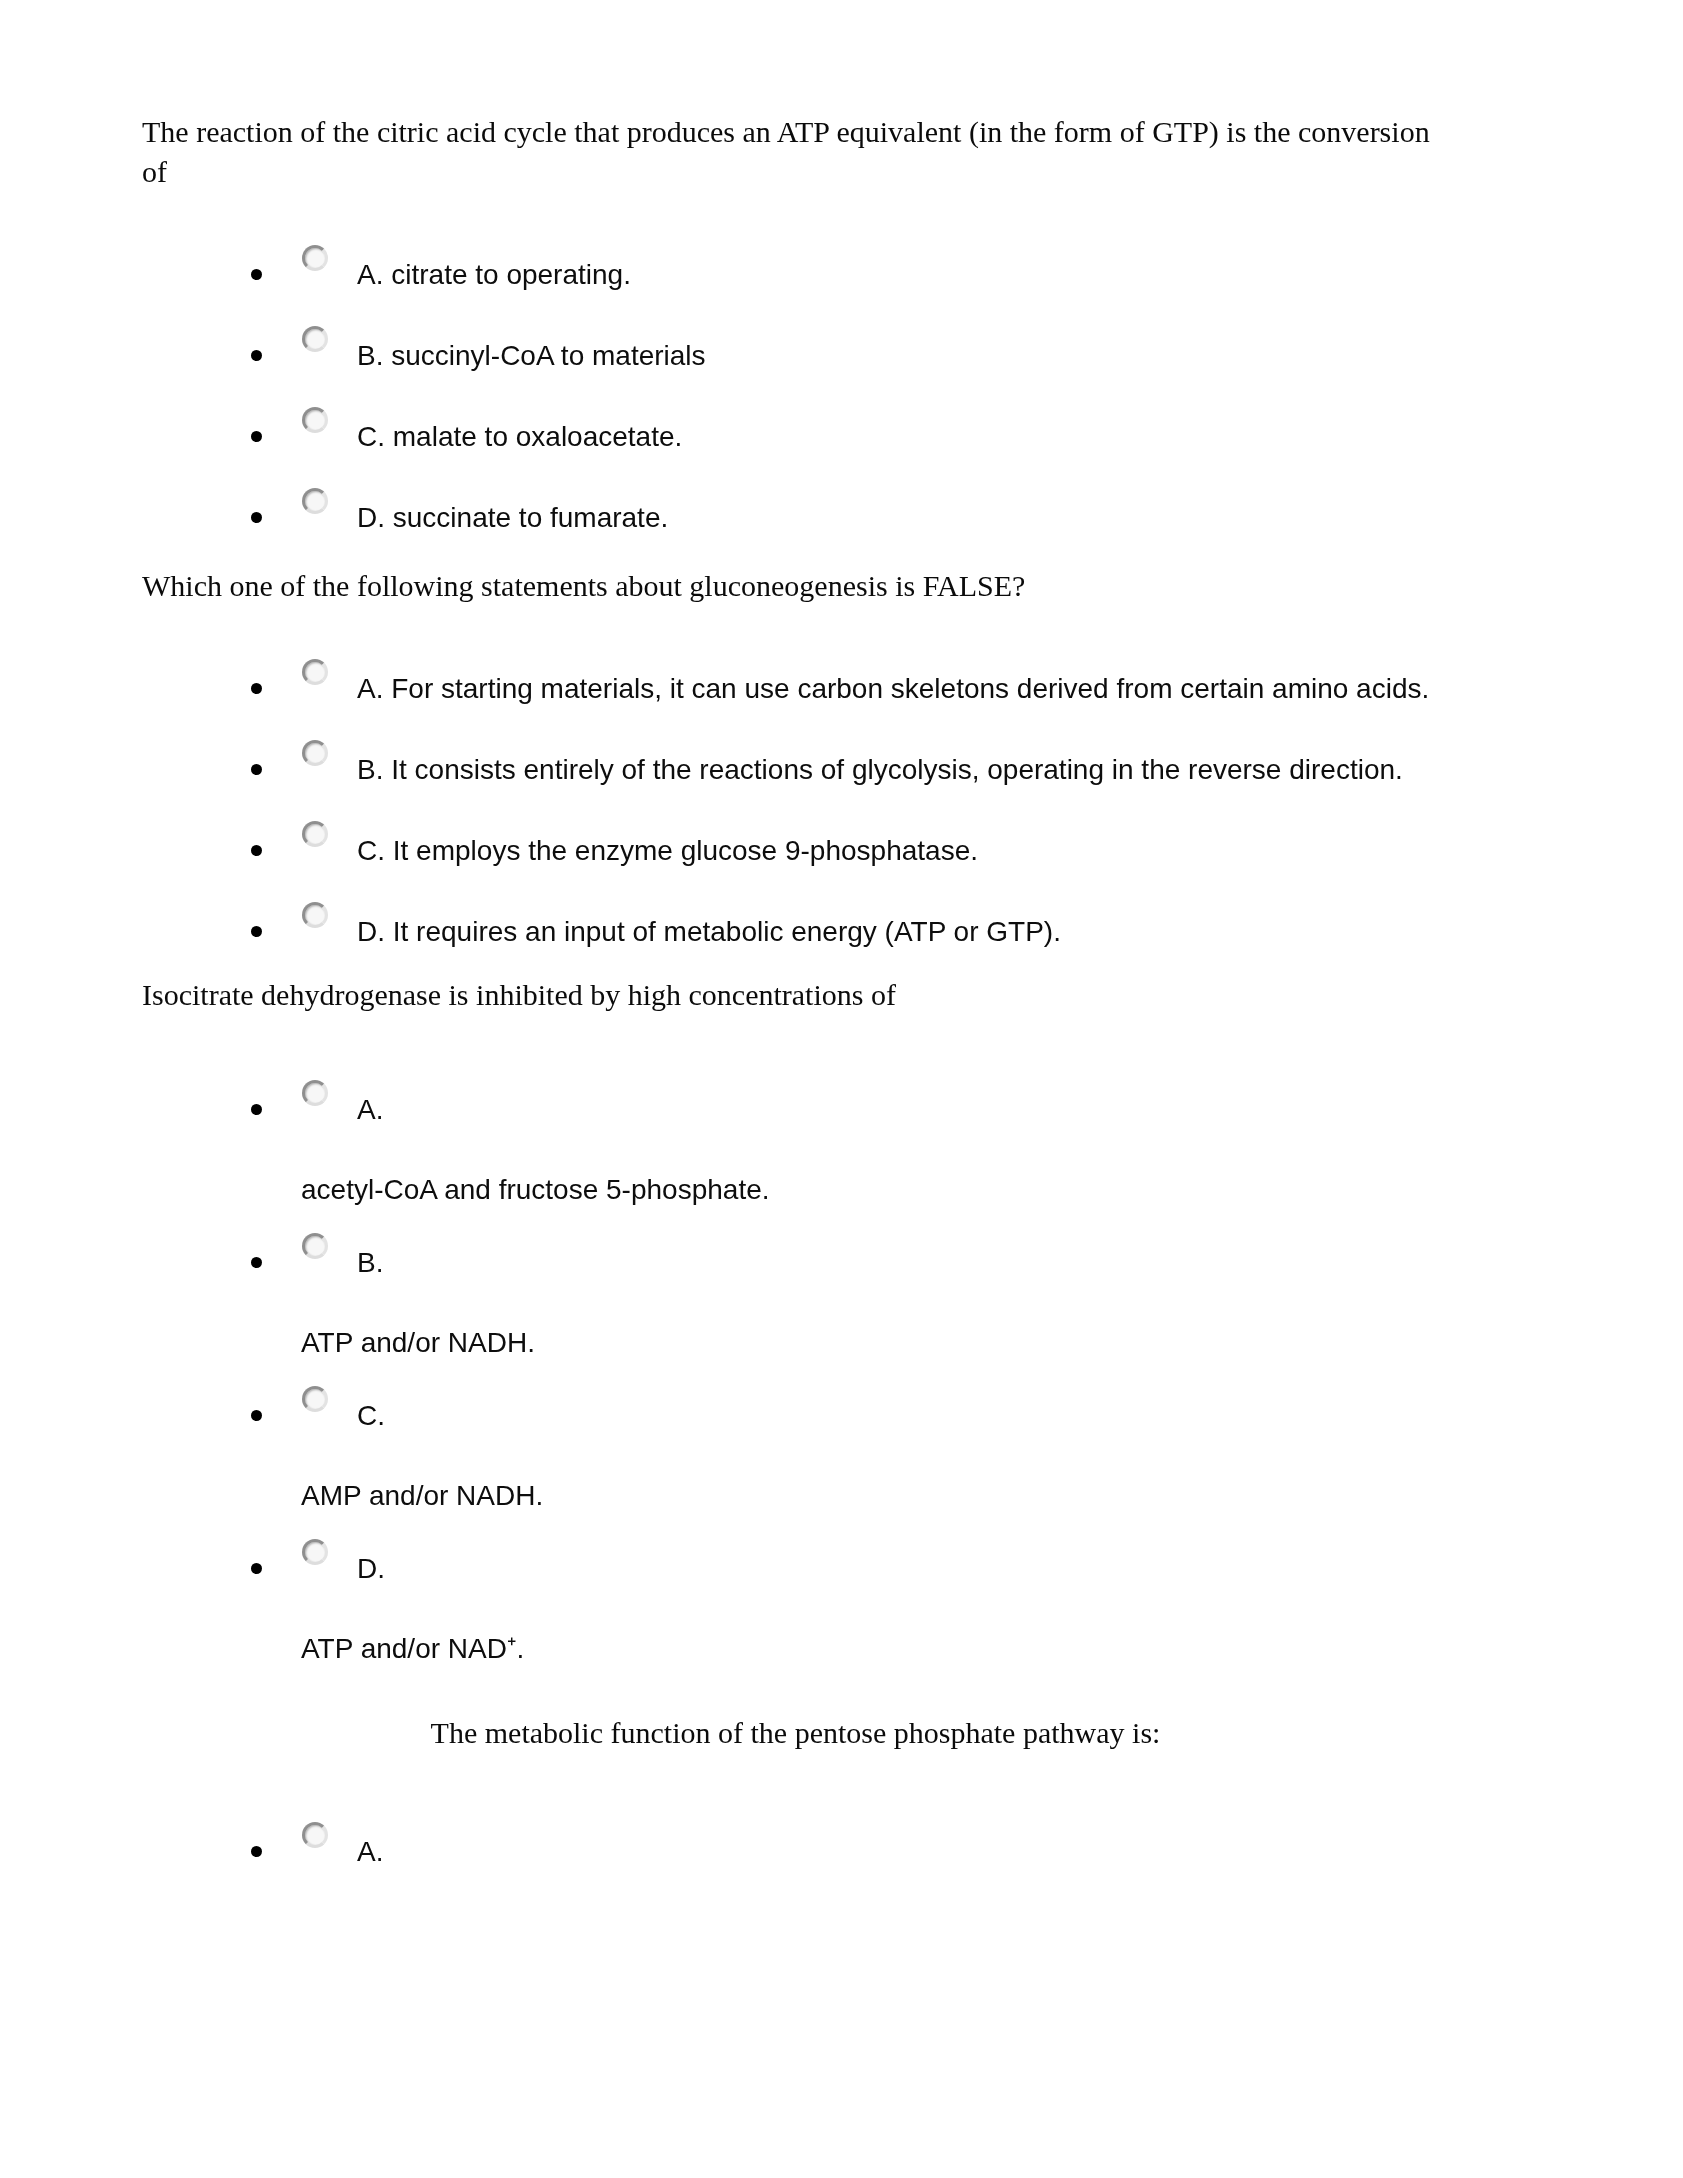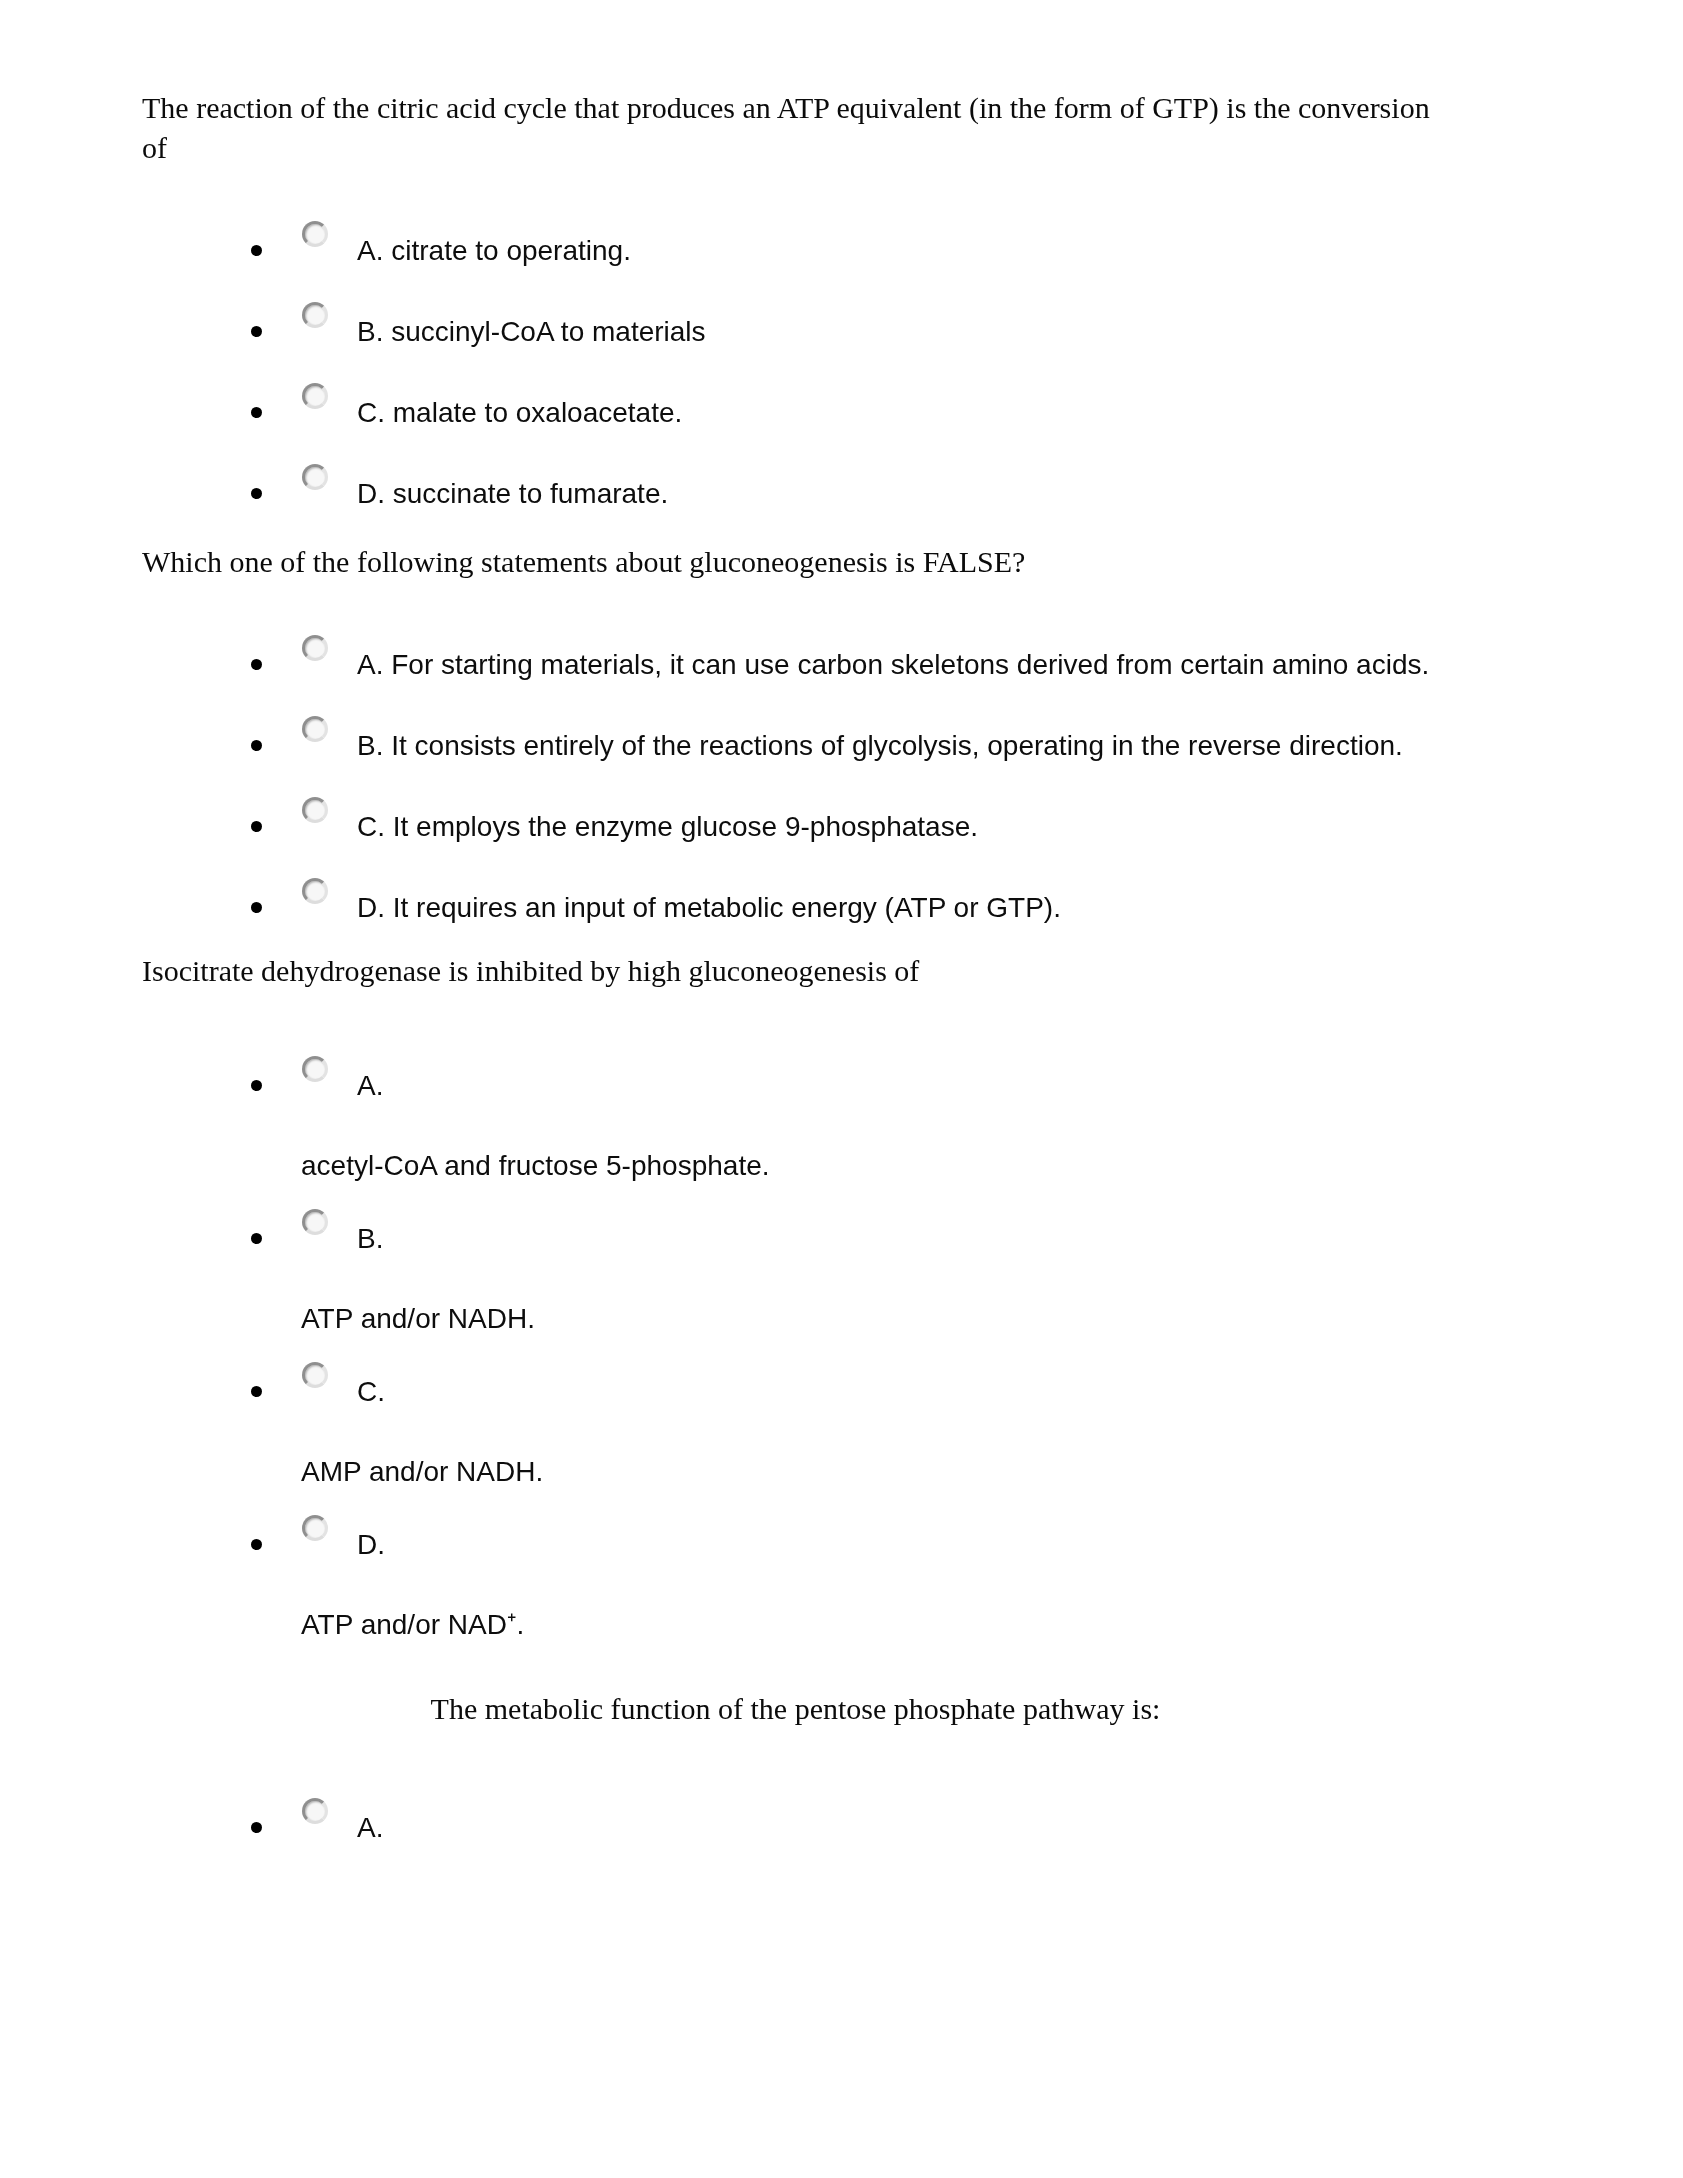--- a/index.html
+++ b/index.html
@@ -6,21 +6,21 @@
   body {
     width: 1683px; height: 2178px;
     background: #ffffff;
     color: #000000;
     font-family: "Liberation Sans", sans-serif;
     overflow: hidden;
   }
   .page {
     box-sizing: border-box;
     width: 1683px; height: 1978px;
-    padding: 88px 0 0 142px;
+    padding: 112px 0 0 142px;
   }
   .q-text {
     font-family: "Liberation Serif", serif;
     font-size: 30px;
     line-height: 40px;
     max-width: 1307px;
     margin: 0;
     color: #0b0b0b;
   }
   ul.options {
@@ -138,21 +138,21 @@
 
     </li>
     <li class="option">
       <span class="bullet"></span>
       <span class="radio"></span>
       <span class="opt-label">D. It requires an input of metabolic energy (ATP or GTP).</span>
 
     </li>
   </ul>
 
-  <p class="q-text q3">Isocitrate dehydrogenase is inhibited by high gluconeogenesis of</p>
+  <p class="q-text q3">Isocitrate dehydrogenase is inhibited by high concentrations of</p>
   <ul class="options twoline">
     <li class="option">
       <span class="bullet"></span>
       <span class="radio"></span>
       <span class="opt-label">A.</span>
       <div class="opt-detail">acetyl-CoA and fructose 5-phosphate.</div>
     </li>
     <li class="option">
       <span class="bullet"></span>
       <span class="radio"></span>

